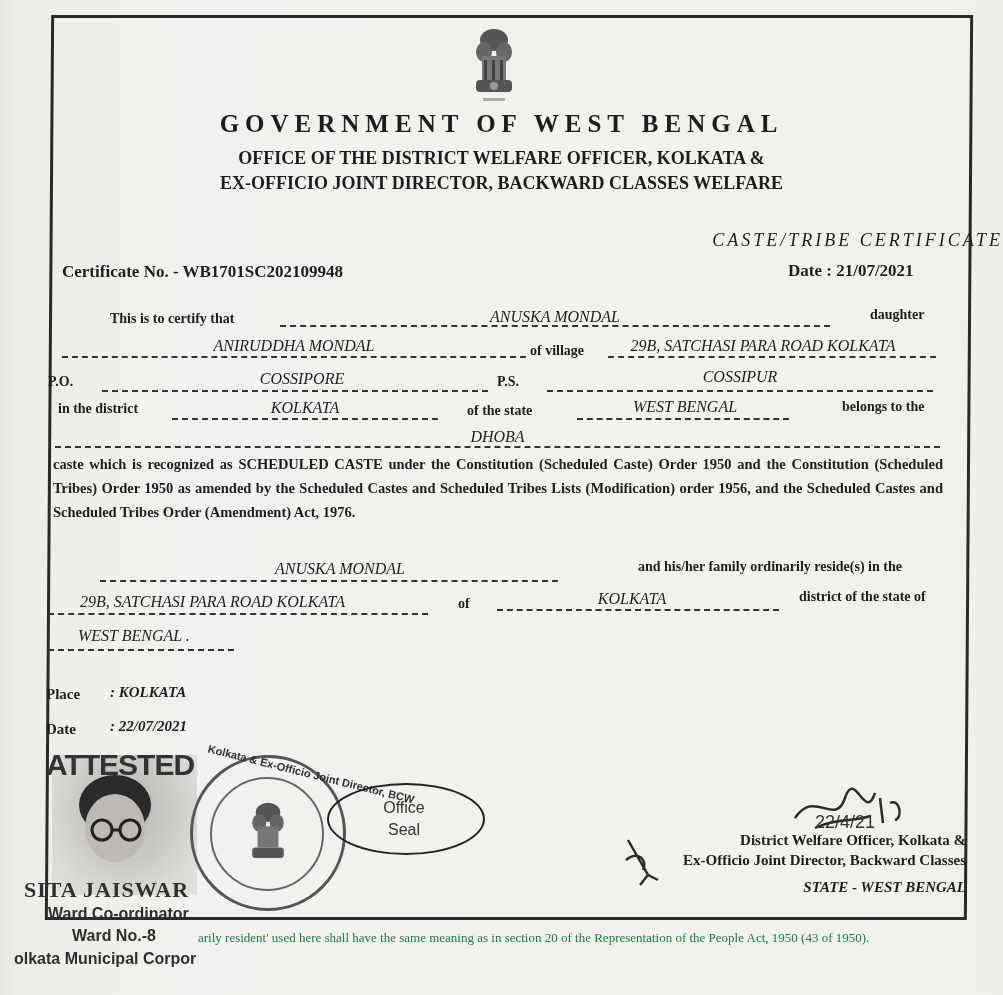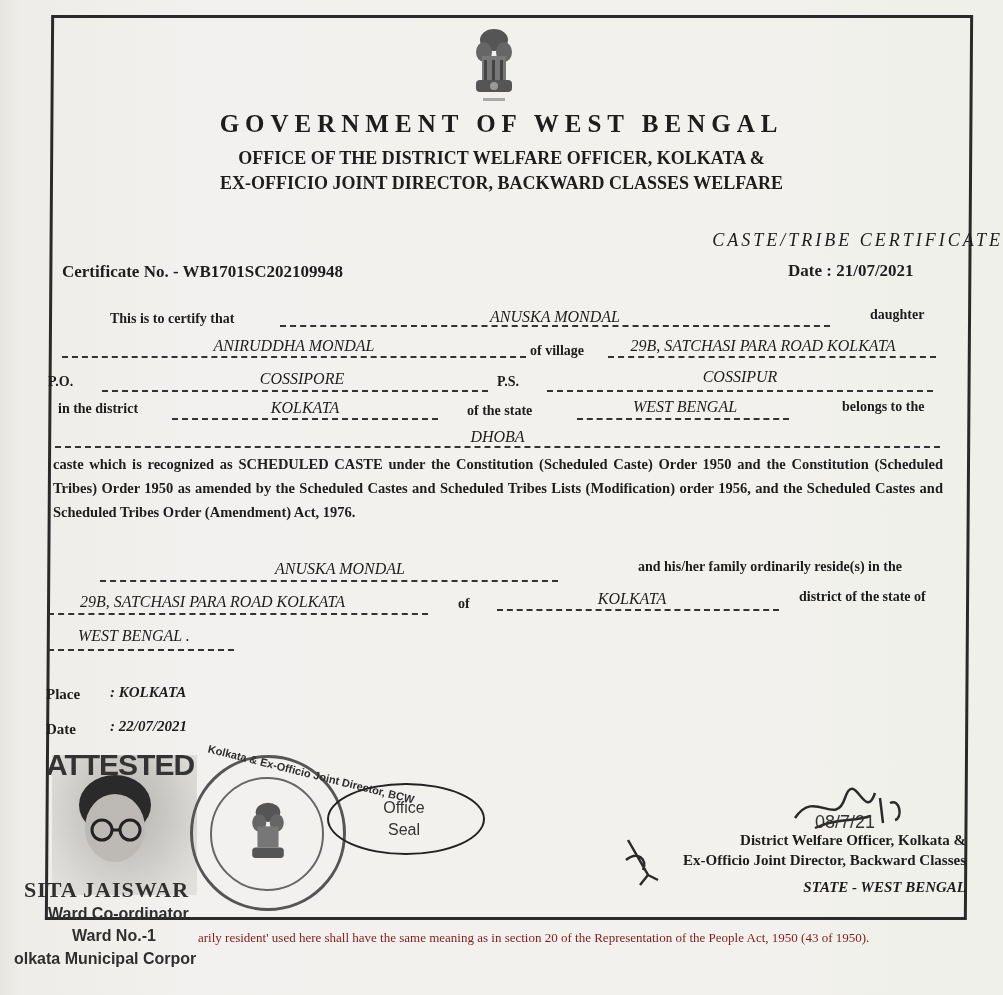--- a/index.html
+++ b/index.html
@@ -31,21 +31,21 @@
     border:2px solid #222; border-radius:50%; }
   .seal-txt { position:absolute; left:327px; top:797px; width:154px; text-align:center;
     font-family:"Liberation Sans", sans-serif; font-size:16px; color:#333; line-height:22px; }
   .round-seal { position:absolute; left:190px; top:755px; width:150px; height:150px;
     border:3px solid #555; border-radius:50%; }
   .round-seal-inner { position:absolute; left:210px; top:777px; width:110px; height:110px;
     border:2px solid #666; border-radius:50%; }
   .photo { position:absolute; left:52px; top:755px; width:145px; height:140px;
     background:radial-gradient(ellipse at 50% 40%, #b6b4b0 0%, #c9c7c3 40%, #dcdad6 75%, #e4e2de 100%); }
   .stamp-text { font-family:"Liberation Sans", sans-serif; font-weight:bold; color:#2f2f2f; }
-  .footnote { left:198px; top:930px; font-size:13px; color:#7f1d1d; }
+  .footnote { left:198px; top:930px; font-size:13px; color:#15803d; }
 </style>
 </head>
 <body>
 
 <div class="paper"></div>
 <div class="frame"></div>
 
 <svg class="emblem" viewBox="0 0 56 82">
   <ellipse cx="28" cy="14" rx="14" ry="11" fill="#555"></ellipse>
   <ellipse cx="18" cy="26" rx="8" ry="10" fill="#666"></ellipse>
@@ -122,21 +122,21 @@
 <svg class="abs" style="left:60px;top:770px" width="120" height="110">
   <ellipse cx="55" cy="35" rx="36" ry="30" fill="#2a2a2a"></ellipse>
   <ellipse cx="55" cy="58" rx="30" ry="34" fill="#bdbab5"></ellipse>
   <circle cx="42" cy="60" r="10" fill="none" stroke="#222" stroke-width="3"></circle>
   <circle cx="70" cy="60" r="10" fill="none" stroke="#222" stroke-width="3"></circle>
   <line x1="52" y1="60" x2="60" y2="60" stroke="#222" stroke-width="3"></line>
 </svg>
 <div class="abs stamp-text" style="left:46px;top:748px;font-size:30px;letter-spacing:-1px;color:#333">ATTESTED</div>
 <div class="abs stamp-text" style="left:24px;top:877px;font-size:22px;font-family:'Liberation Serif',serif;letter-spacing:1px">SITA JAISWAR</div>
 <div class="abs stamp-text" style="left:48px;top:905px;font-size:16px">Ward Co-ordinator</div>
-<div class="abs stamp-text" style="left:72px;top:927px;font-size:16px">Ward No.-1</div>
+<div class="abs stamp-text" style="left:72px;top:927px;font-size:16px">Ward No.-8</div>
 <div class="abs stamp-text" style="left:14px;top:950px;font-size:16px">olkata Municipal Corpor</div>
 
 <div class="round-seal"></div>
 <div class="round-seal-inner"></div>
 <svg class="abs" style="left:240px;top:800px" width="56" height="72" viewBox="0 0 56 82">
   <ellipse cx="28" cy="14" rx="14" ry="11" fill="#555"></ellipse>
   <ellipse cx="18" cy="26" rx="8" ry="10" fill="#666"></ellipse>
   <ellipse cx="38" cy="26" rx="8" ry="10" fill="#666"></ellipse>
   <rect x="16" y="30" width="24" height="24" fill="#777"></rect>
   <rect x="10" y="54" width="36" height="12" rx="4" fill="#555"></rect>
@@ -145,21 +145,21 @@
 
 <div class="seal-oval"></div>
 <div class="seal-txt">
   <div>Office</div>
   <div>Seal</div>
 </div>
 
 <svg class="abs" style="left:785px;top:778px" width="130" height="55">
   <path d="M10 40 C 30 10, 50 50, 60 20 S 80 45, 90 15 M 30 50 C 50 40, 70 44, 85 38 M 95 20 L 98 45 M 105 25 C 115 20, 118 40, 110 42" fill="none" stroke="#2b2b2b" stroke-width="2.5"></path>
 </svg>
-<div class="abs" style="left:815px;top:812px;font-family:'Liberation Sans',sans-serif;font-size:18px;color:#333">08/7/21</div>
+<div class="abs" style="left:815px;top:812px;font-family:'Liberation Sans',sans-serif;font-size:18px;color:#333">22/4/21</div>
 <svg class="abs" style="left:618px;top:830px" width="50" height="60">
   <path d="M10 10 L 30 45 L 22 55 M 8 30 C 20 20, 30 30, 25 40 M 30 45 L 40 50" fill="none" stroke="#2b2b2b" stroke-width="2.5"></path>
 </svg>
 <div class="abs sig-block" style="right:37px;top:832px;text-align:left">District Welfare Officer, Kolkata &amp;</div>
 <div class="abs sig-block" style="right:37px;top:852px;text-align:right">Ex-Officio Joint Director, Backward Classes</div>
 <div class="abs sig-block" style="right:37px;top:879px;text-align:right;font-style:italic">STATE - WEST BENGAL</div>
 
 <div class="abs footnote">arily resident' used here shall have the same meaning as in section 20 of the Representation of the People Act, 1950 (43 of 1950).</div>
 
 </body></html>

